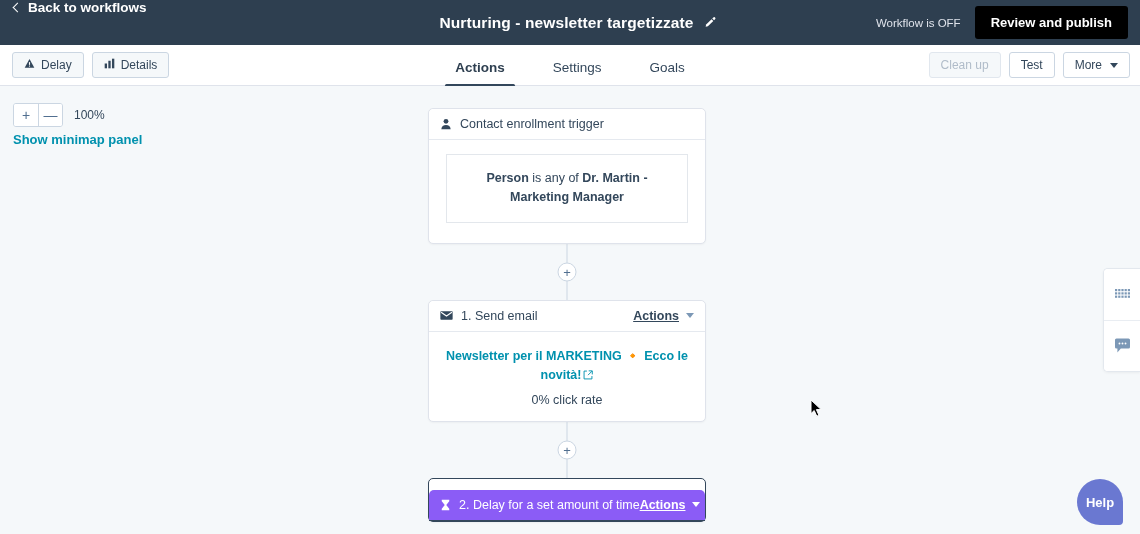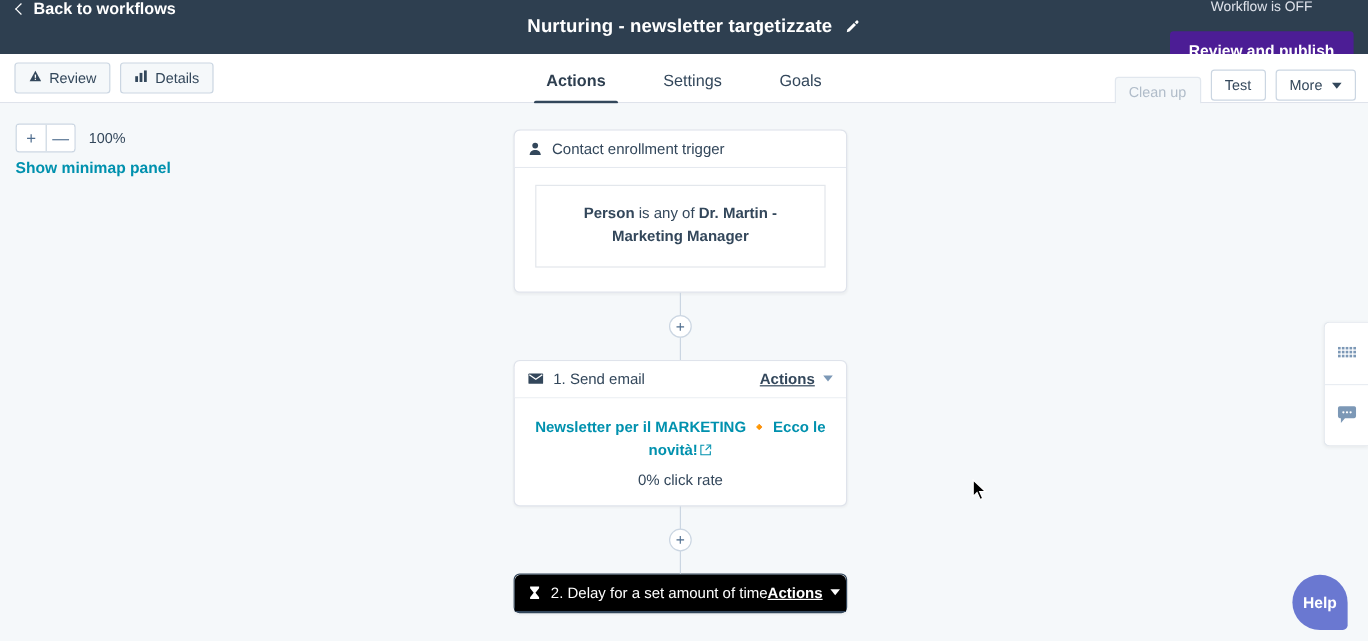--- a/index.html
+++ b/index.html
@@ -31,25 +31,25 @@
     position: absolute; left: 0; right: 0; top: 0; height: 45px;
     display: flex; align-items: center; justify-content: center; gap: 9px;
     pointer-events: none;
   }
   .wf-title {
     color: #ffffff; font-size: 15.5px; font-weight: bold; letter-spacing: .1px; margin-left: 16px;
   }
   .pencil-icon { pointer-events: auto; cursor: pointer; display: flex; }
   .topbar-right {
     position: absolute; right: 12px; top: 0; height: 45px;
-    display: flex; align-items: center; gap: 14px; flex-direction: column;
+    display: flex; align-items: center; gap: 14px;
   }
   .wf-status { color: #dfe3eb; font-size: 11.5px; white-space: nowrap; }
   .publish-btn {
-    background: #4c1d95; color: #fff; border: none;
+    background: #000000; color: #fff; border: none;
     font-family: inherit; font-size: 13px; font-weight: bold;
     padding: 9px 16px; border-radius: 3px; cursor: pointer;
     white-space: nowrap;
   }
 
   
   .subnav {
     position: absolute; top: 45px; left: 0; width: 1140px; height: 41px;
     background: #ffffff; border-bottom: 1px solid #dfe3eb;
   }
@@ -69,21 +69,21 @@
     cursor: pointer; position: relative; white-space: nowrap;
   }
   .tab.active { font-weight: bold; color: #2e3f50; }
   .tab.active::after {
     content: ""; position: absolute; left: 14px; right: 14px; bottom: -1px;
     height: 3px; background: #33475b; border-radius: 2px;
   }
   .subnav-right {
     position: absolute; right: 10px; top: 7px; display: flex; gap: 8px; align-items: center;
   }
-  .ghost-btn.disabled { color: #b0bcc9; background: #f5f8fa; border-color: #e1e7ee; cursor: default; margin-top: 12px; }
+  .ghost-btn.disabled { color: #b0bcc9; background: #f5f8fa; border-color: #e1e7ee; cursor: default; }
   .ghost-btn.white { background: #ffffff; }
   .caret-down {
     display: inline-block; width: 0; height: 0; margin-left: 2px;
     border-left: 4px solid transparent; border-right: 4px solid transparent;
     border-top: 5px solid currentColor;
   }
 
   
   .canvas { position: absolute; top: 86px; left: 0; width: 1140px; height: 448px; background: #f5f8fa; overflow: hidden; }
 
@@ -116,22 +116,23 @@
   }
   .node-header .nh-icon { margin-right: 8px; display: flex; align-items: center; }
   .node-header .nh-title { flex: 1; white-space: nowrap; }
   .actions-link {
     color: #33475b; font-size: 12.5px; font-weight: bold;
     text-decoration: underline; cursor: pointer; white-space: nowrap;
   }
   .actions-wrap { display: flex; align-items: center; gap: 5px; }
 
   .node-header.dark {
-    background: #000000; border-bottom-color: #33475b; color: #ffffff;
+    background: #8b5cf6; border-bottom-color: #33475b; color: #ffffff;
     border-radius: 5px 5px 0 0;
+    margin-top: 11px;
   }
   .node-header.dark .actions-link { color: #ffffff; }
   .node.dark-node { border-color: #33475b; }
 
   .trigger-body { padding: 14px 17px 20px 17px; }
   .trigger-filter {
     border: 1px solid #e3e7ec; border-radius: 0;
     padding: 14px 18px; text-align: center;
     font-size: 12.5px; color: #33475b; line-height: 1.55;
   }
@@ -213,21 +214,21 @@
   <div class="subnav">
     <div class="subnav-left">
       <button class="ghost-btn">
         <span>
           <svg width="11" height="11" viewBox="0 0 16 16">
               <path d="M8 1.5L15 14H1L8 1.5z" fill="#33475b"></path>
               <rect x="7.2" y="6" width="1.6" height="4" fill="#fff"></rect>
               <rect x="7.2" y="11" width="1.6" height="1.5" fill="#fff"></rect>
             </svg>
         </span>
-        <span>Review</span>
+        <span>Delay</span>
       </button>
       <button class="ghost-btn">
         <span>
           <svg width="11" height="11" viewBox="0 0 16 16">
               <rect x="1" y="8" width="3.4" height="7" fill="#33475b"></rect>
               <rect x="6.3" y="4" width="3.4" height="11" fill="#33475b"></rect>
               <rect x="11.6" y="1" width="3.4" height="14" fill="#33475b"></rect>
             </svg>
         </span>
         <span>Details</span>

